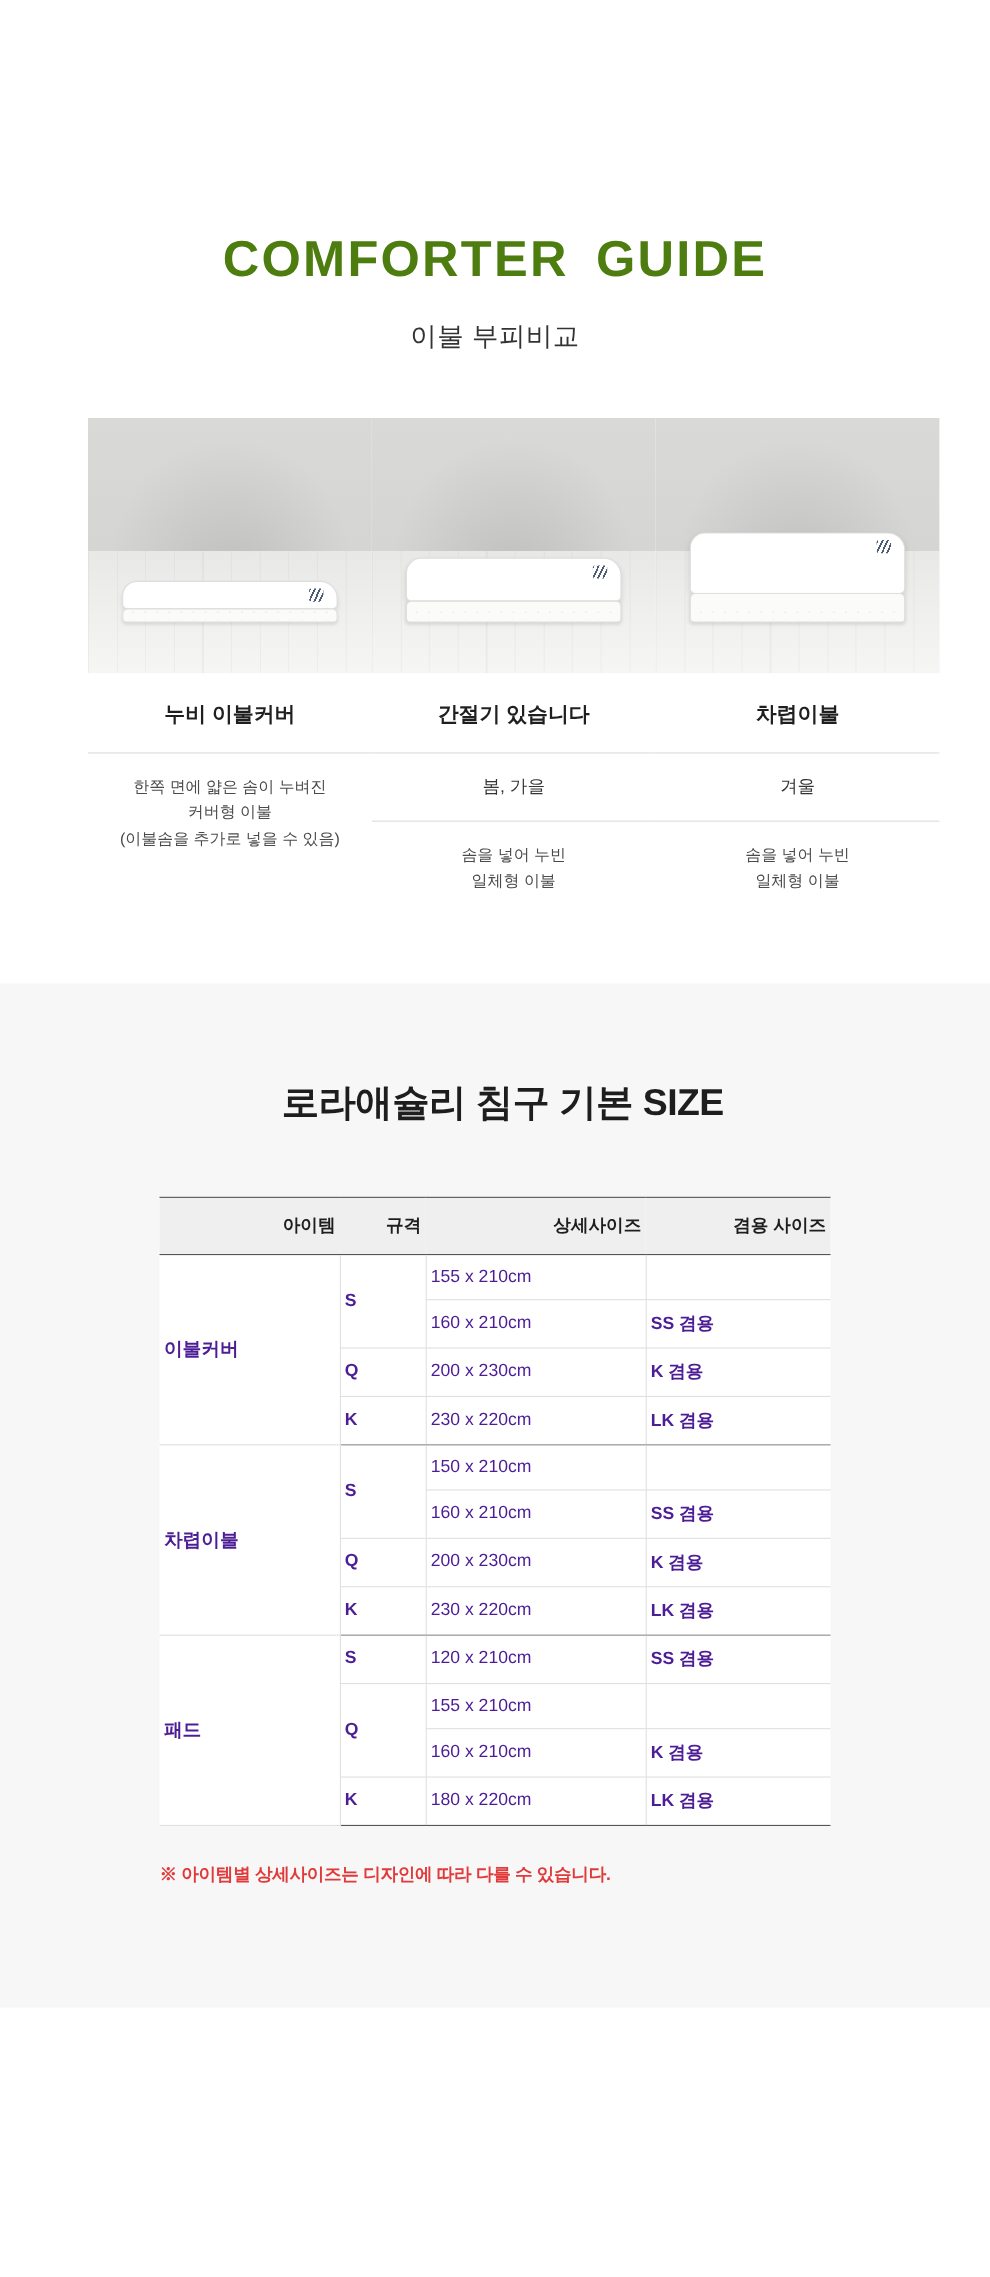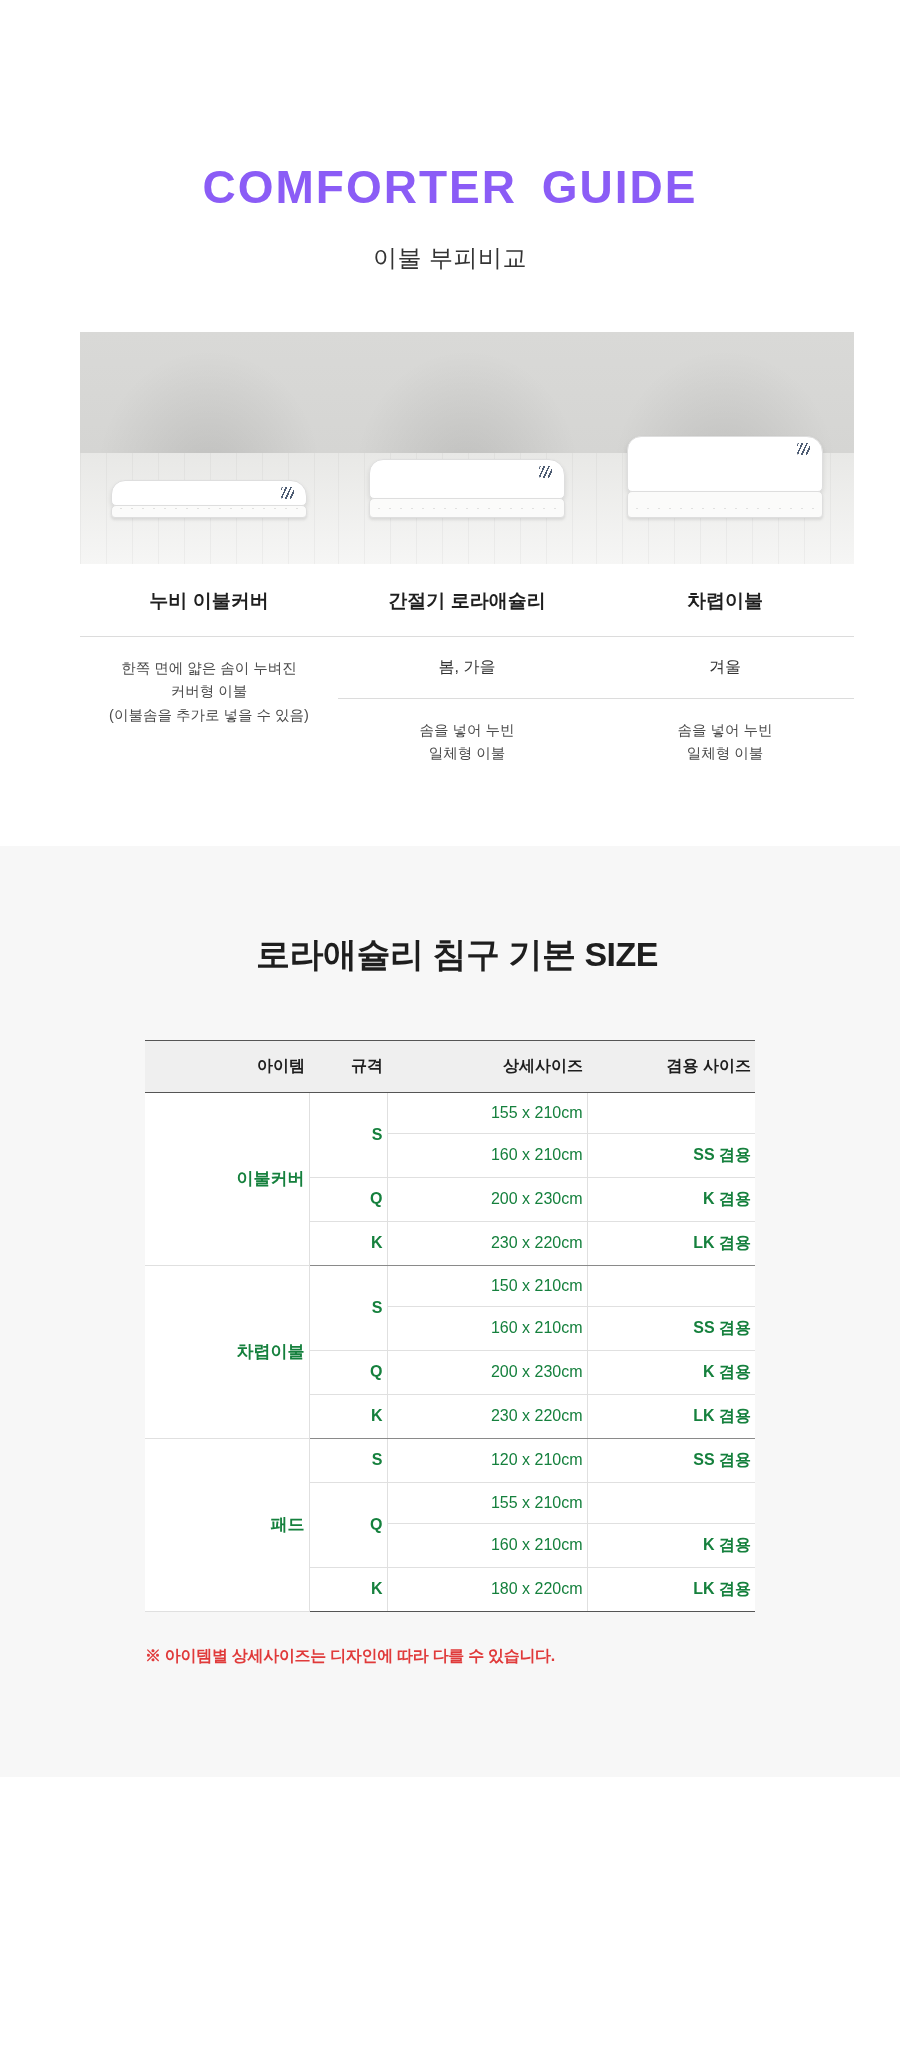--- a/index.html
+++ b/index.html
@@ -20,22 +20,23 @@
   .guide-section {
     background: #ffffff;
     padding-top: 160px;
     padding-bottom: 80px;
   }
   .guide-title {
     text-align: center;
     font-size: 46px;
     font-weight: bold;
     letter-spacing: 2px;
-    color: #8b5cf6;
+    color: #4d7c0f;
     word-spacing: 10px;
+    margin-top: 48px;
   }
   .guide-subtitle {
     text-align: center;
     font-size: 24px;
     color: #333333;
     margin-top: 28px;
     letter-spacing: 0.5px;
   }
 
   .guide-cards {
@@ -180,24 +181,24 @@
     background: #efefef;
     font-weight: bold;
     color: #1e1e1e;
     font-size: 16px;
     padding: 15px 4px;
     border-bottom: 1px solid #555555;
     border-top: 1px solid #555555;
     text-align: right;
   }
   table.size-table td {
-    text-align: right;
+    text-align: left;
     padding: 11px 4px;
     border-bottom: 1px solid #e0e0e0;
-    color: #15803d;
+    color: #4c1d95;
   }
   td.group-cell {
     font-weight: bold;
     font-size: 17px;
     border-right: 1px solid #e0e0e0;
   }
   td.spec-cell {
     font-weight: bold;
     border-right: 1px solid #e0e0e0;
     width: 78px;
@@ -258,21 +259,21 @@
           <div class="floor"></div>
           <div class="stack">
             <div class="quilt-layer top h2">
               <span class="tag"></span>
             </div>
             <div class="quilt-layer med">
               <span class="scallop"></span>
             </div>
           </div>
         </div>
-        <div class="card-name">간절기 로라애슐리</div>
+        <div class="card-name">간절기 있습니다</div>
         <div class="card-season">봄, 가을</div>
         <div class="card-desc">솜을 넣어 누빈
 일체형 이불</div>
       </div>
 
       <div class="guide-card">
         <div class="card-photo">
           <div class="wallshadow"></div>
           <div class="floor"></div>
           <div class="stack">

